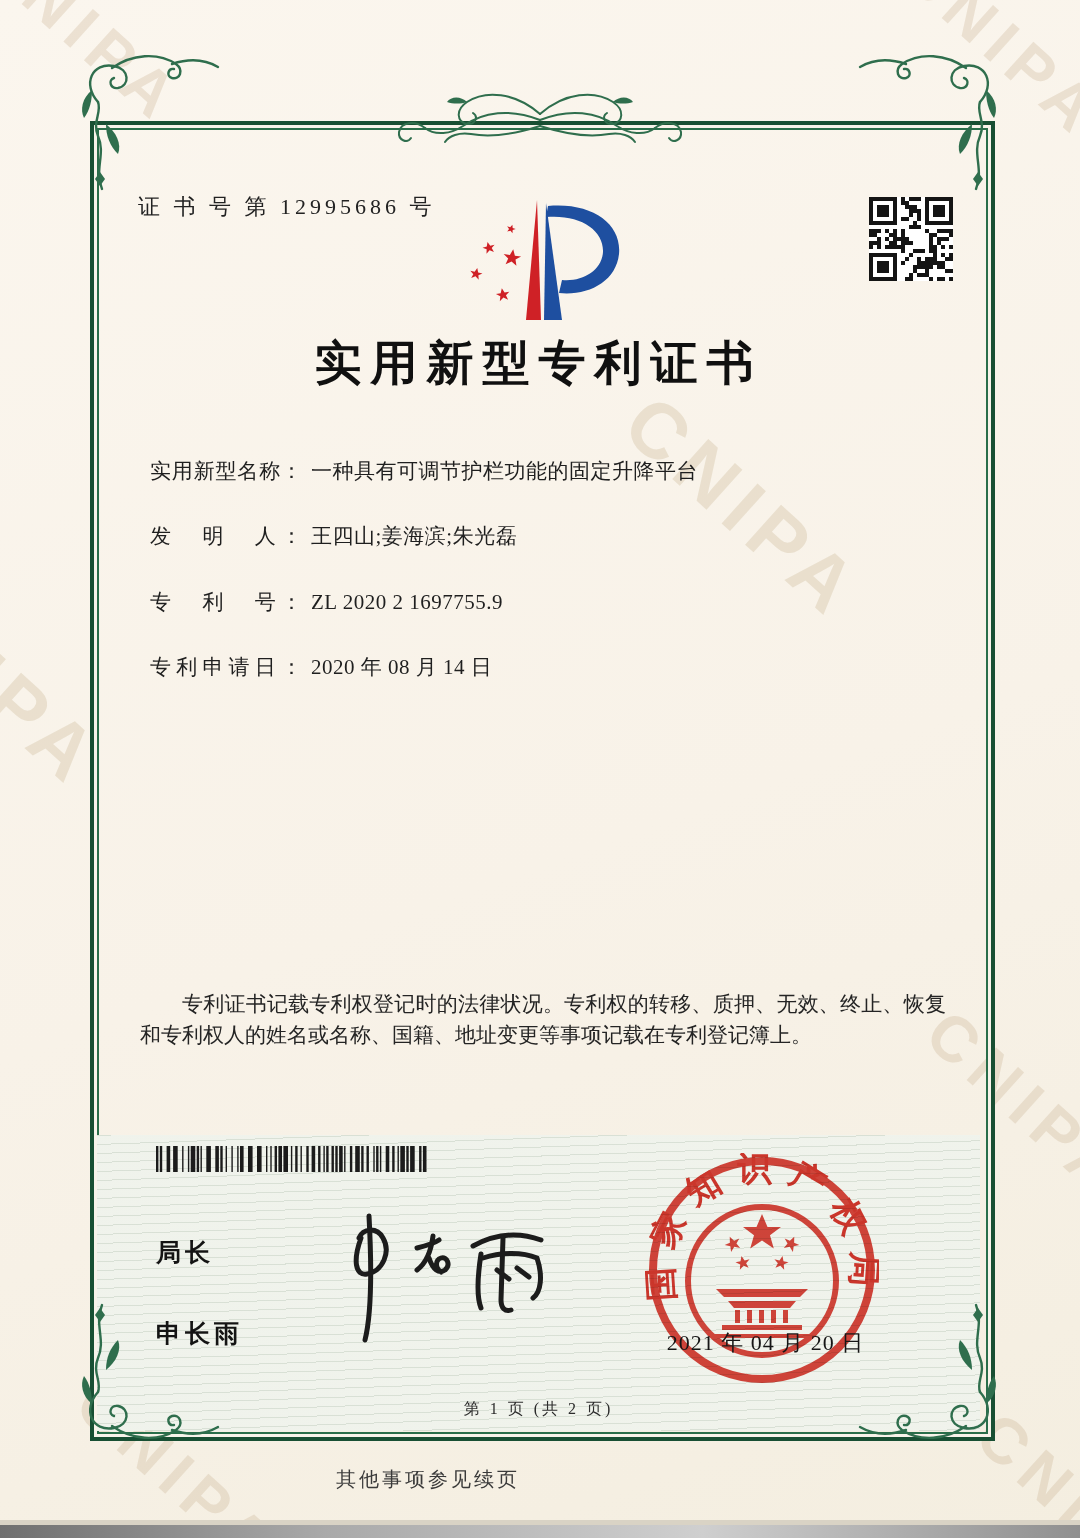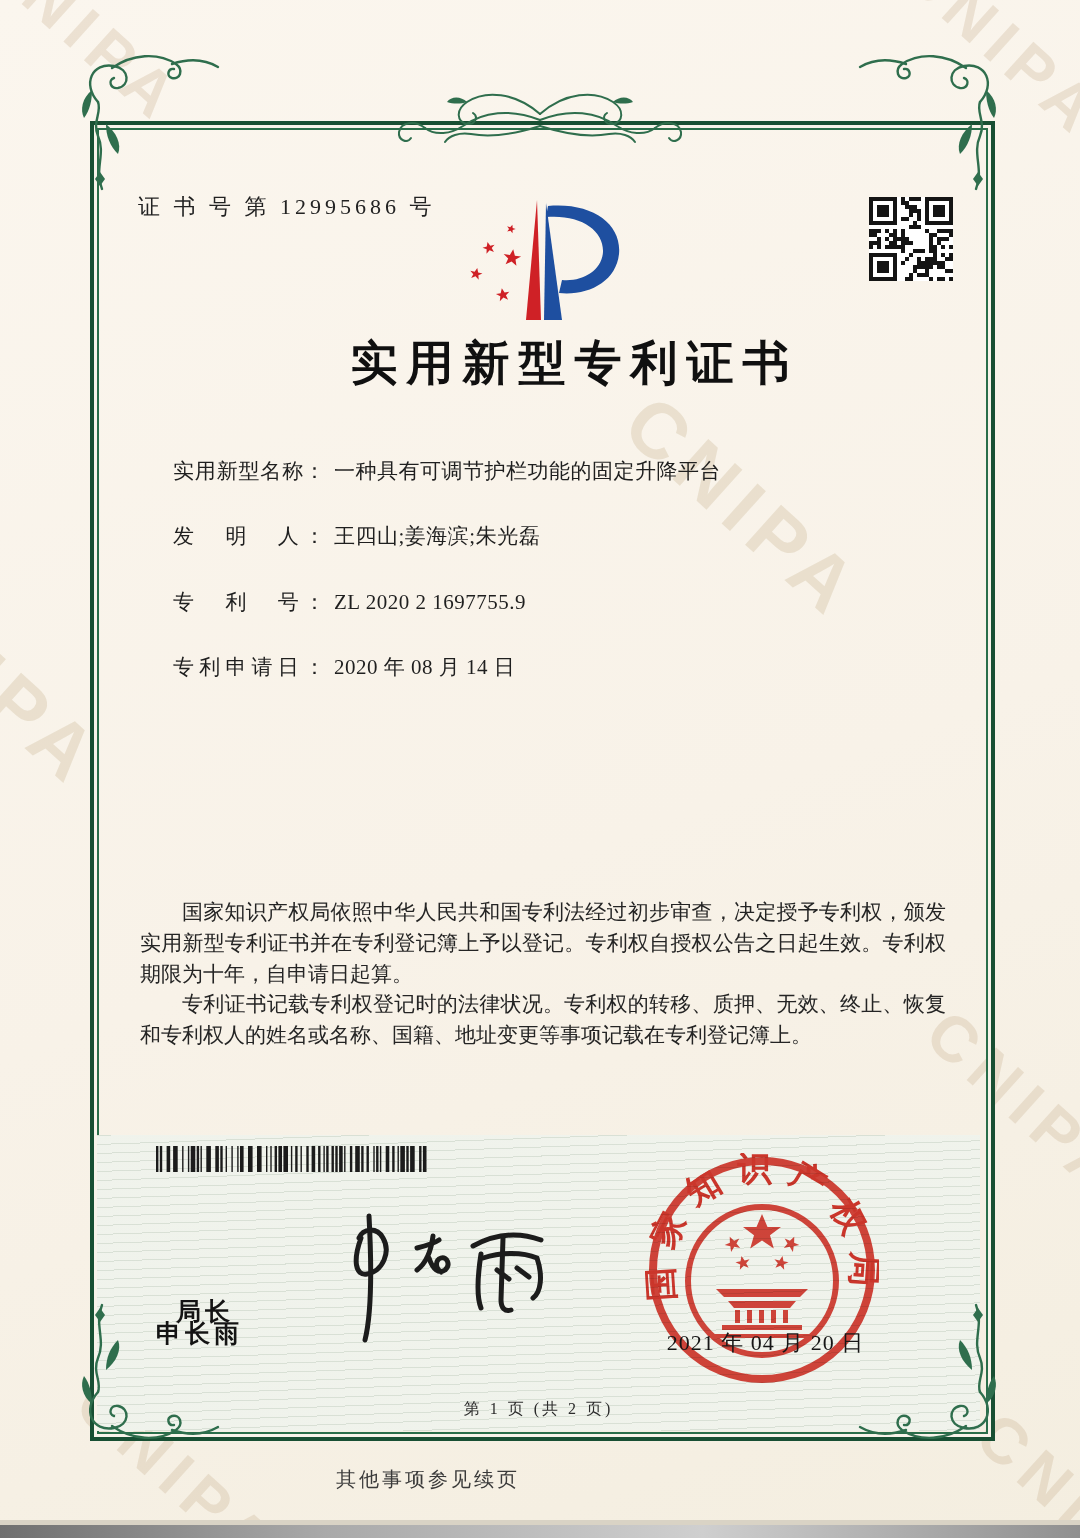--- a/index.html
+++ b/index.html
@@ -9,32 +9,32 @@
   .wm{position:absolute;font:700 64px "Liberation Sans","DejaVu Sans",sans-serif;
       color:rgba(193,168,133,.26);letter-spacing:10px;transform:rotate(42deg);white-space:nowrap;z-index:0;}
   .wm.lg{font-size:78px;color:rgba(200,178,142,.30);}
   .frame{position:absolute;left:90px;top:121px;width:897px;height:1312px;
          border:4px solid #184f33;box-shadow:inset 0 0 0 3px #f8f3ea,inset 0 0 0 5px #2a6e4a;z-index:1;}
   .orn{position:absolute;z-index:4;pointer-events:none;}
   .cert-no{position:absolute;left:138px;top:192px;font-size:22px;letter-spacing:4px;color:#222;z-index:3;}
   .logo{position:absolute;left:440px;top:172px;width:250px;height:160px;z-index:3;}
   .qr{position:absolute;left:869px;top:197px;width:84px;height:84px;z-index:3;}
   .title{position:absolute;left:90px;top:332px;width:897px;text-align:center;
-         font-size:47px;font-weight:700;letter-spacing:9px;color:#101010;z-index:3;margin-left:36px;}
+         font-size:47px;font-weight:700;letter-spacing:9px;color:#101010;z-index:3;}
   .row{position:absolute;left:150px;white-space:nowrap;font-size:21px;z-index:3;}
-  .lab{display:inline-block;width:152px;text-align:justify;text-align-last:justify;color:#1f1f1f;margin-left:23px;}
+  .lab{display:inline-block;width:152px;text-align:justify;text-align-last:justify;color:#1f1f1f;}
   .val{margin-left:9px;color:#1f1f1f;letter-spacing:.5px;}
   .pair2{position:absolute;left:406px;top:0;}
   .para{position:absolute;left:140px;width:806px;font-size:21px;line-height:31px;
         text-align:justify;text-indent:2em;color:#242424;z-index:3;}
   .guilloche{position:absolute;left:97px;top:1135px;width:883px;height:296px;z-index:1;
         background:repeating-linear-gradient(178deg,rgba(110,140,115,.16) 0 1px,rgba(240,243,236,.9) 1px 9px),#edf0e8;}
   .barcode{position:absolute;left:155px;top:1146px;width:276px;height:26px;z-index:2;}
-  .director-title{position:absolute;left:156px;top:1295px;font:600 25px "Liberation Sans","DejaVu Sans",sans-serif;
-        letter-spacing:4px;color:#141414;z-index:3;margin-left:20px;}
+  .director-title{position:absolute;left:156px;top:1236px;font:600 25px "Liberation Sans","DejaVu Sans",sans-serif;
+        letter-spacing:4px;color:#141414;z-index:3;}
   .director-name{position:absolute;left:156px;top:1282px;font:600 25px "Liberation Sans","DejaVu Sans",sans-serif;
         letter-spacing:4px;color:#141414;z-index:3;margin-top:35px;}
   .signature{position:absolute;left:305px;top:1208px;width:260px;height:135px;z-index:3;}
   .seal{position:absolute;left:645px;top:1153px;width:234px;height:234px;z-index:2;mix-blend-mode:multiply;opacity:.93;}
   .seal-date{position:absolute;left:648px;top:1328px;width:235px;text-align:center;
         font-size:22px;letter-spacing:1px;color:#161616;z-index:3;}
   .page-info{position:absolute;left:90px;top:1399px;width:897px;text-align:center;font-size:16px;
         letter-spacing:3px;color:#2c2c2c;z-index:3;}
   .continuation{position:absolute;left:0;top:1466px;width:856px;text-align:center;font-size:20px;
         letter-spacing:3px;color:#3a3a3a;z-index:3;}
@@ -251,21 +251,20 @@
   <div class="row" style="top:522px">
     <span class="lab">发　明　人：</span><span class="val">王四山;姜海滨;朱光磊</span>
   </div>
   <div class="row" style="top:588px">
     <span class="lab">专　利　号：</span><span class="val">ZL 2020 2 1697755.9</span>
   </div>
   <div class="row" style="top:653px">
     <span class="lab">专利申请日：</span><span class="val">2020 年 08 月 14 日</span>
   </div>
 
-  <div class="para" style="top:897px">国家知识产权局依照中华人民共和国专利法经过初步审查，决定授予专利权，颁发实用新型专利证书并在专利登记簿上予以登记。专利权自授权公告之日起生效。专利权期限为十年，自申请日起算。</div>
   <div class="para" style="top:989px">专利证书记载专利权登记时的法律状况。专利权的转移、质押、无效、终止、恢复和专利权人的姓名或名称、国籍、地址变更等事项记载在专利登记簿上。</div>
 
   <svg id="bc-svg" class="barcode" viewBox="0 0 276 26" preserveAspectRatio="none">
       <rect x="1.0" y="0" width="2.4" height="26" fill="#1b1b1b"></rect>
       <rect x="4.8" y="0" width="2.4" height="26" fill="#1b1b1b"></rect>
       <rect x="11.6" y="0" width="3.6" height="26" fill="#1b1b1b"></rect>
       <rect x="18.1" y="0" width="4.6" height="26" fill="#1b1b1b"></rect>
       <rect x="27.1" y="0" width="1.4" height="26" fill="#1b1b1b"></rect>
       <rect x="32.9" y="0" width="1.4" height="26" fill="#1b1b1b"></rect>
       <rect x="35.7" y="0" width="4.6" height="26" fill="#1b1b1b"></rect>

